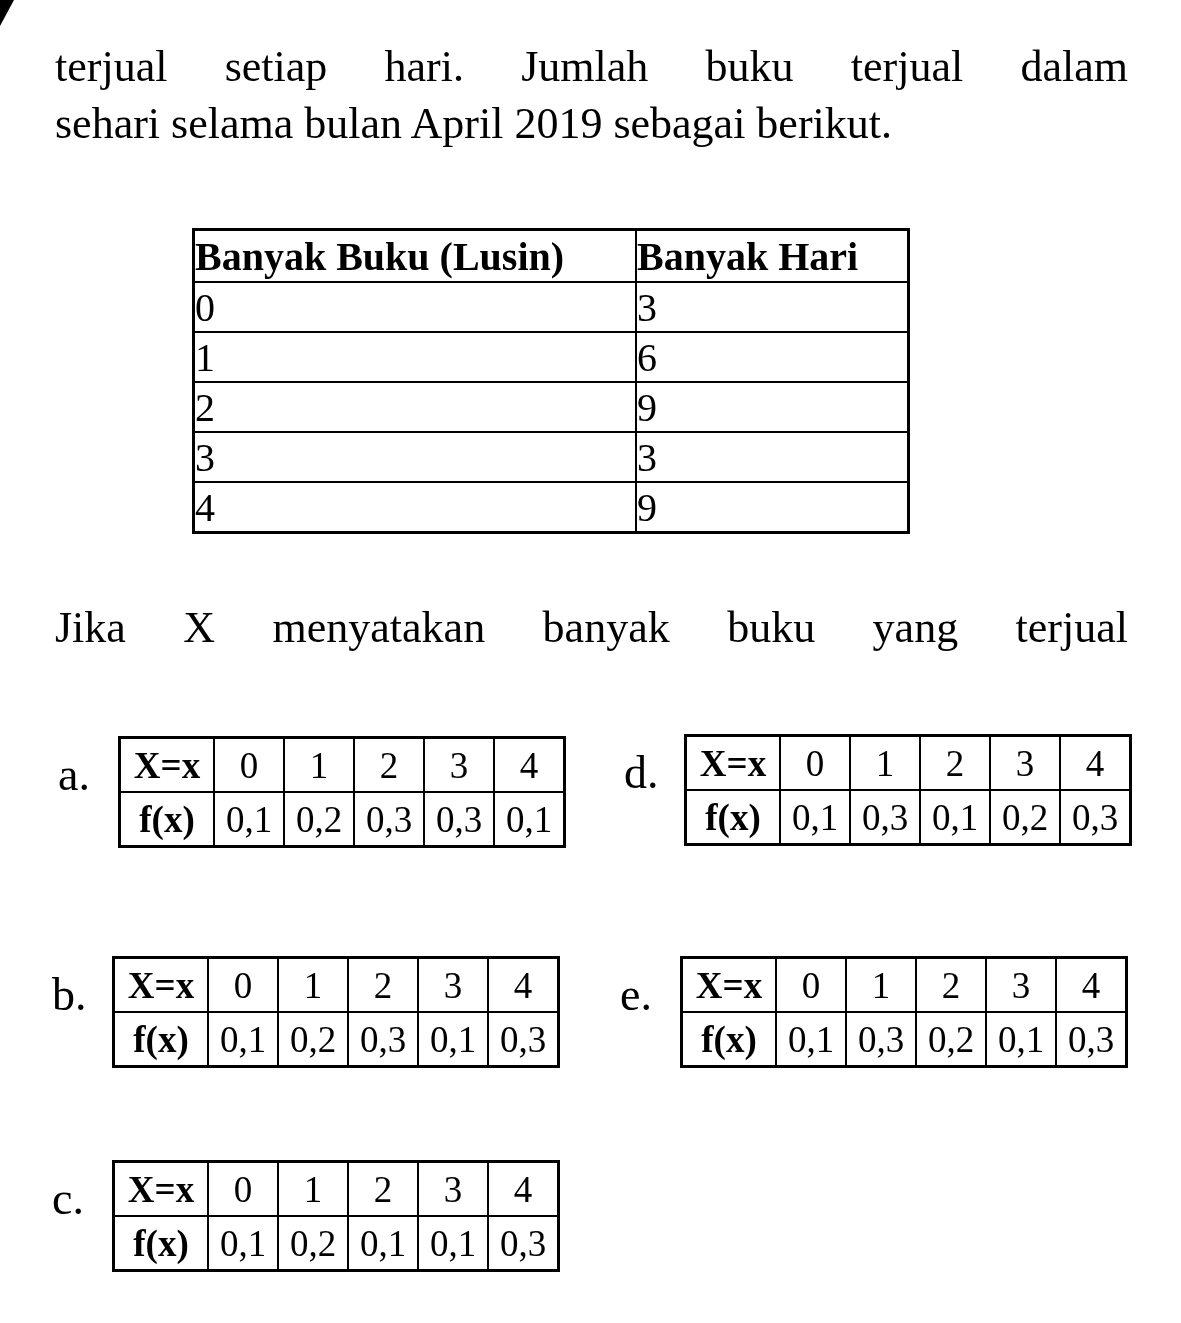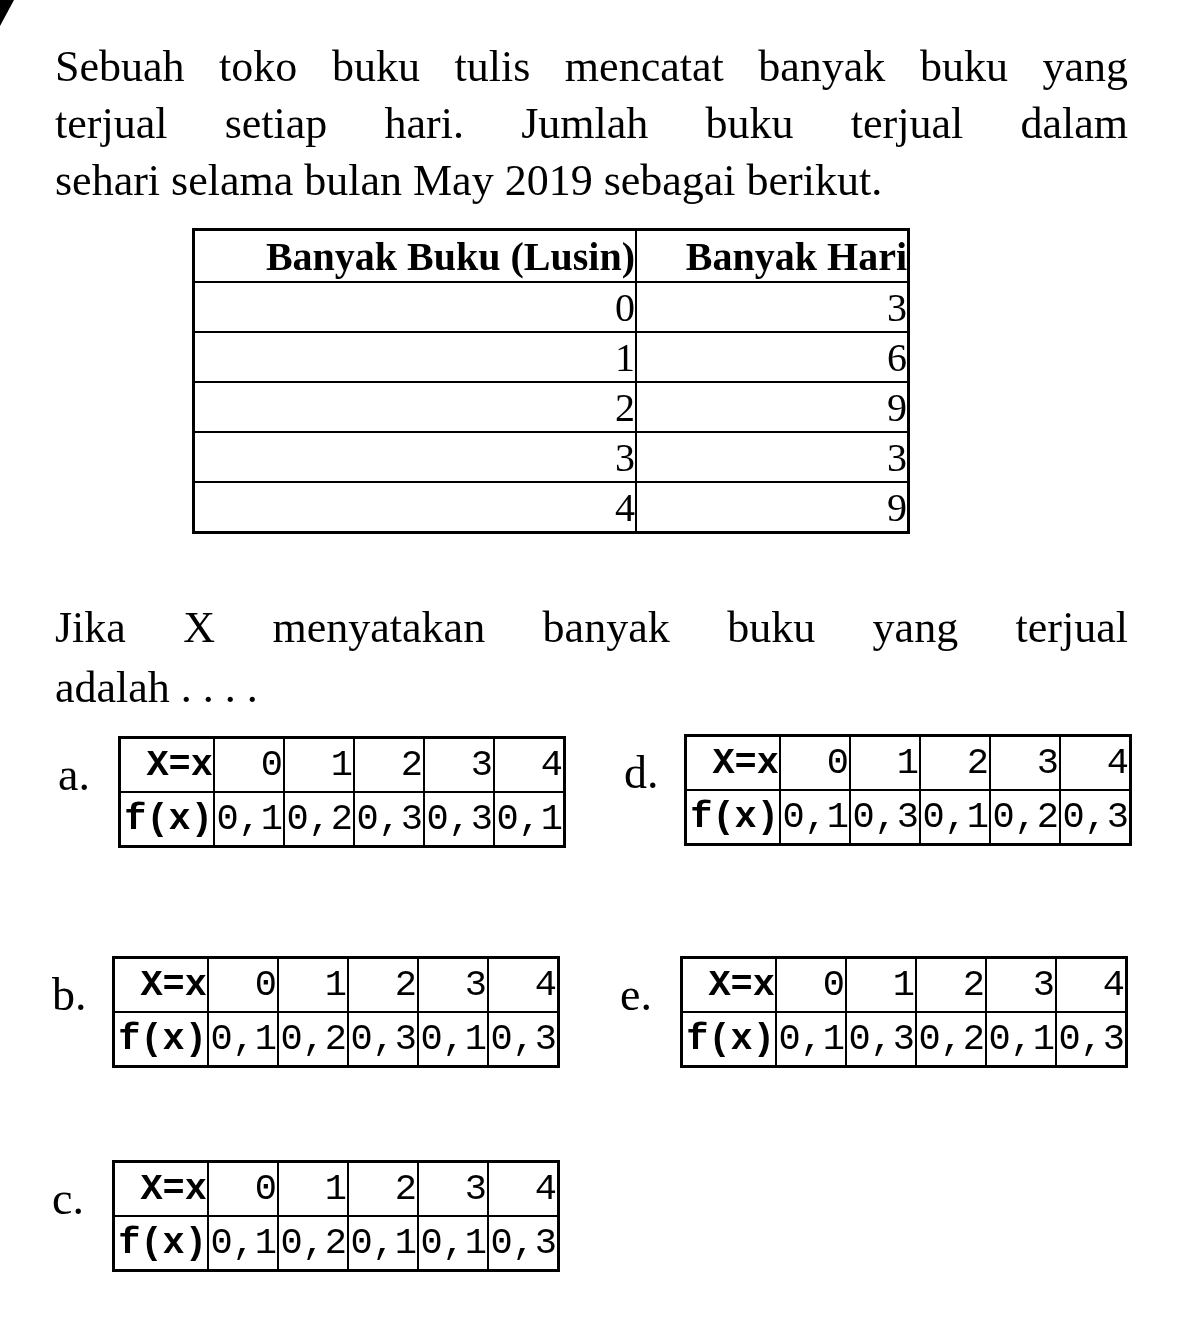--- a/index.html
+++ b/index.html
@@ -16,37 +16,37 @@
   .line { white-space:normal; }
   .line.just { text-align:justify; text-align-last:justify; }
 
   
   .freq-table {
     position:absolute; left:192px; top:228px;
     border-collapse:collapse; table-layout:fixed;
     border:3px solid #000;
   }
   .freq-table th, .freq-table td {
-    border:2px solid #000; text-align:right; vertical-align:middle; padding:0;
+    border:2px solid #000; text-align:left; vertical-align:middle; padding:0;
   }
   .freq-table th { height:50px; font-size:40px; font-weight:bold; }
   .freq-table td { height:48px; font-size:40px; }
   .col-buku { width:440px; }
   .col-hari { width:270px;margin-left:16px; }
 
   
   .option { position:absolute; display:flex; align-items:flex-start; }
   .opt-label { flex:0 0 60px; width:60px; font-size:46px; margin-top:12px; }
   .opt-table {
     border-collapse:collapse; table-layout:fixed;
     border:3px solid #000;
   }
   .opt-table th, .opt-table td {
-    border:2px solid #000; text-align:right; vertical-align:middle;
-    padding:0; height:52px; font-size:37px;font-family:Liberation Mono, monospace;
+    border:2px solid #000; text-align:center; vertical-align:middle;
+    padding:0; height:52px; font-size:37px;
   }
   .opt-table th { width:92px; font-weight:bold; }
   .opt-table td { width:68px; }
 
   .pos-a { left:58px;  top:736px; }
   .pos-d { left:624px; top:734px; }
   .pos-b { left:52px;  top:956px; }
   .pos-e { left:620px; top:956px; }
   .pos-c { left:52px;  top:1160px; }
 
@@ -56,23 +56,22 @@
     border-top:26px solid #000; border-right:14px solid transparent;
   }
 </style>
 </head>
 <body>
 
 <div class="page">
   <div class="corner-artifact"></div>
 
   <div class="para p1">
-    <div class="line just">Sebuah toko buku tulis mencatat banyak buku yang</div>
     <div class="line just">terjual setiap hari. Jumlah buku terjual dalam</div>
-    <div class="line">sehari selama bulan May 2019 sebagai berikut.</div>
+    <div class="line">sehari selama bulan April 2019 sebagai berikut.</div>
   </div>
 
   <table class="freq-table">
     <thead>
       <tr>
         <th class="col-buku">Banyak Buku (Lusin)</th>
         <th class="col-hari">Banyak Hari</th>
       </tr>
     </thead>
     <tbody>
@@ -94,21 +93,20 @@
       </tr>
       <tr>
         <td>4</td>
         <td>9</td>
       </tr>
     </tbody>
   </table>
 
   <div class="para p2">
     <div class="line just">Jika X menyatakan banyak buku yang terjual</div>
-    <div class="line">adalah . . . .</div>
   </div>
 
   <div class="option pos-a">
     <span class="opt-label">a.</span>
     <table class="opt-table">
       <tbody>
         <tr>
           <th>X=x</th>
           <td>0</td>
           <td>1</td>

